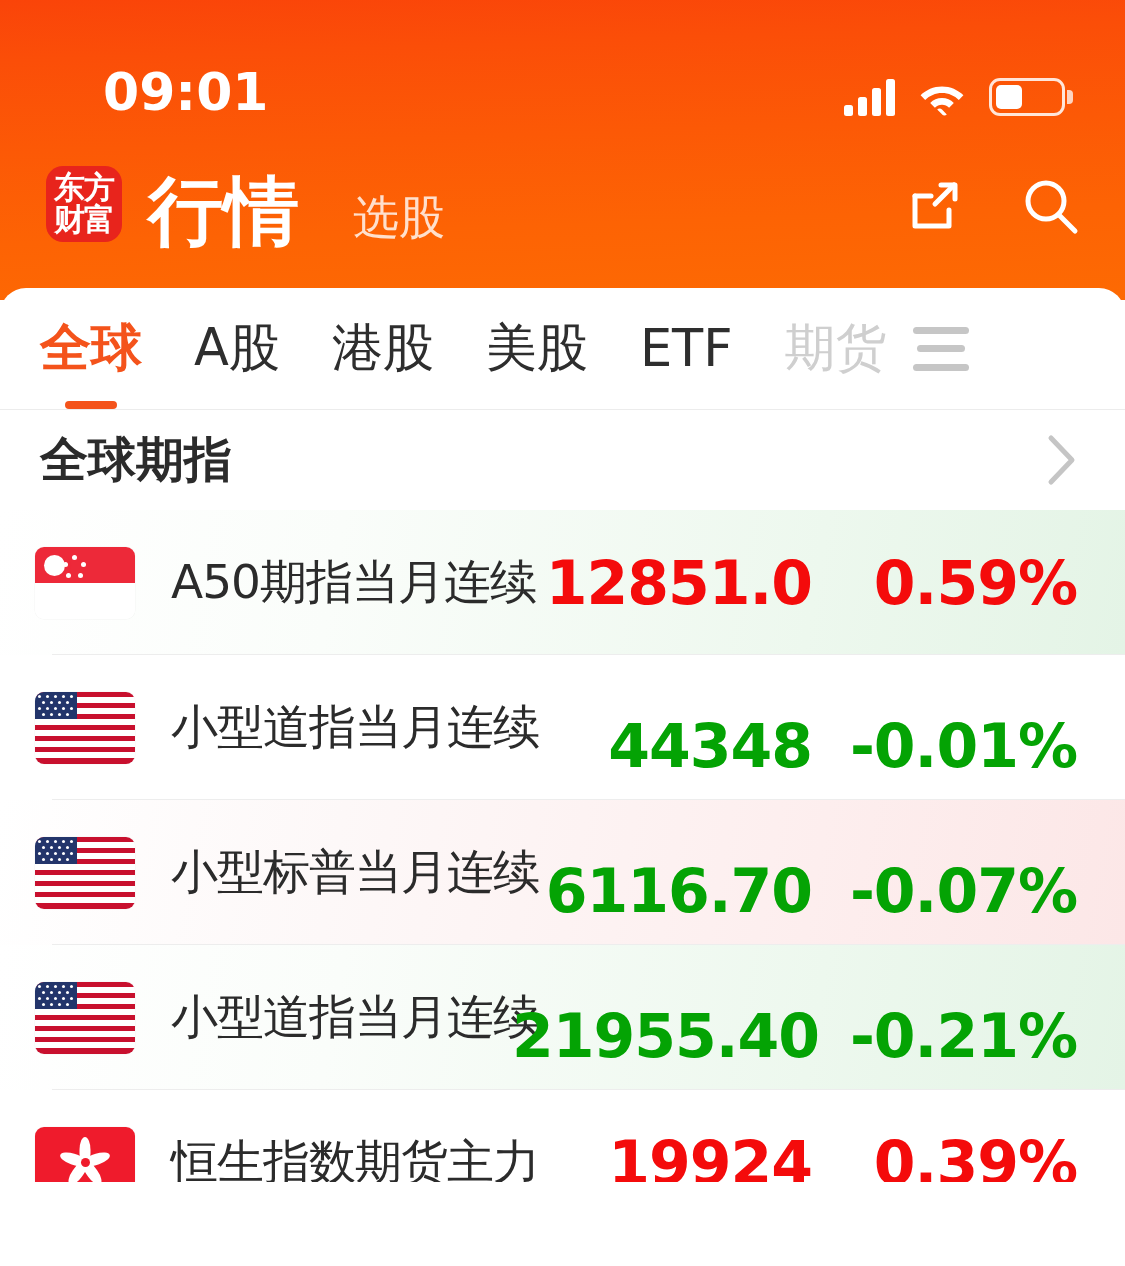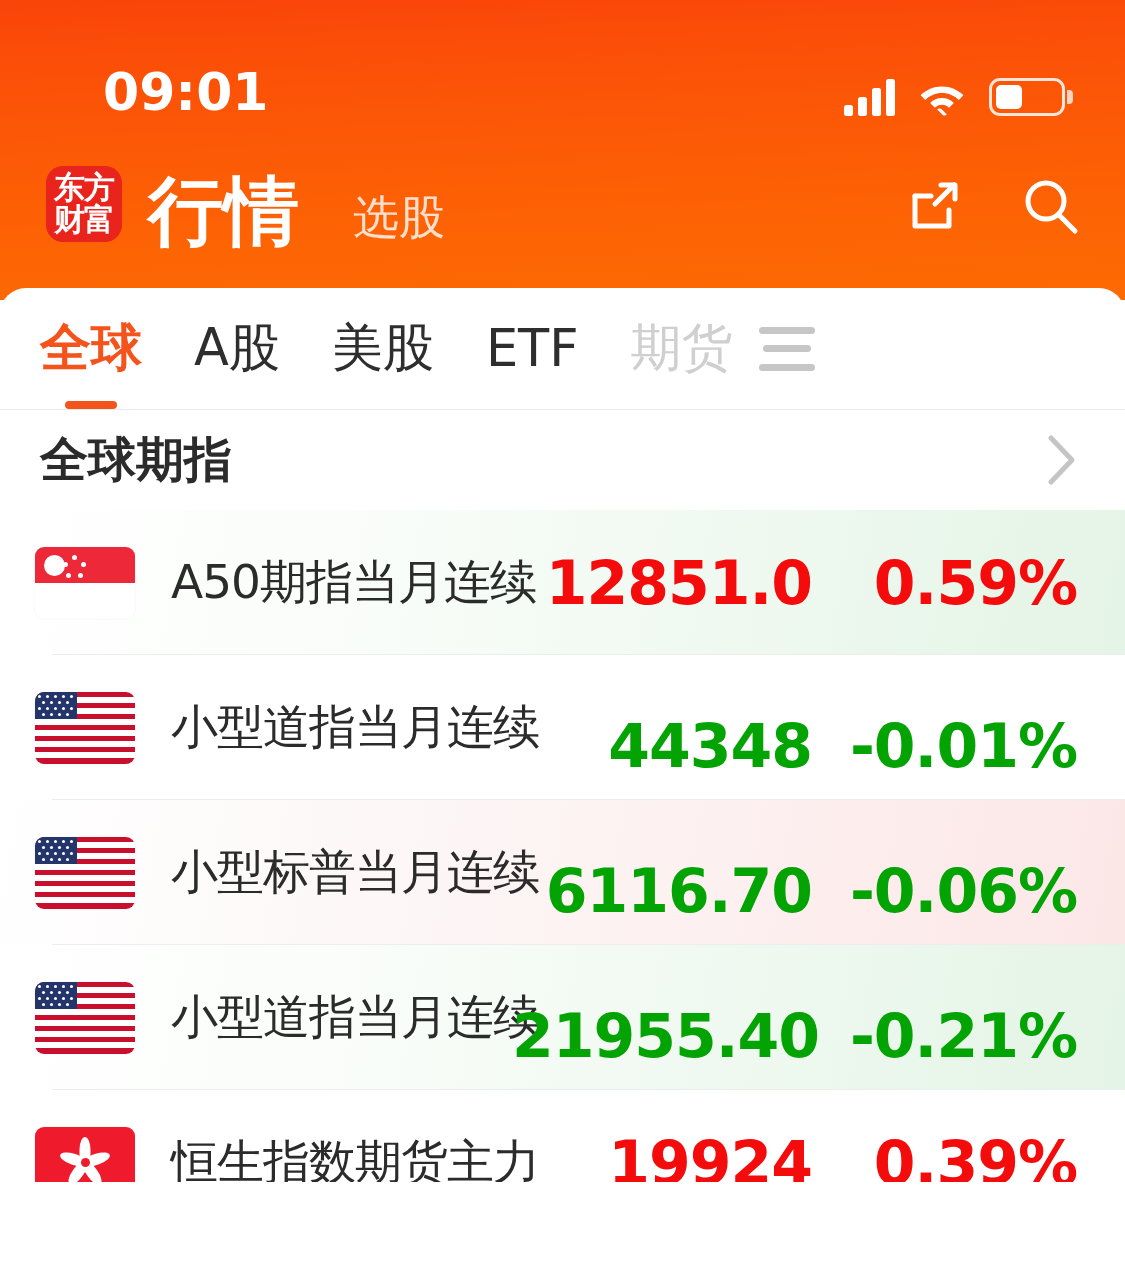--- a/index.html
+++ b/index.html
@@ -246,20 +246,21 @@
         </div>
       </div>
     </div>
   </div>
 
   <div class="sheet">
 
     <div class="tabs">
       <div class="tab active">全球</div>
       <div class="tab">A股</div>
+      <div class="tab">港股</div>
       <div class="tab">美股</div>
       <div class="tab">ETF</div>
       <div class="tab faded">期货</div>
       <div class="menu-icon">
         <i></i>
           <i></i>
           <i></i>
       </div>
     </div>
 
@@ -352,21 +353,21 @@
               <div class="st" style="left:27px;top:15px;"></div>
             <div class="st" style="left:35px;top:15px;"></div>
             <div class="st" style="left:7px;top:21px;"></div>
               <div class="st" style="left:15px;top:21px;"></div>
             <div class="st" style="left:23px;top:21px;"></div>
               <div class="st" style="left:31px;top:21px;"></div>
           </div>
         </div>
         <div class="name">小型标普当月连续</div>
         <div class="price down">6116.70</div>
-        <div class="pct down">-0.06%</div>
+        <div class="pct down">-0.07%</div>
         <div class="divider"></div>
       </div>
 
       <div class="row up-bg">
         <div class="flag flag-us">
           <div class="stripe" style="top:0px;"></div>
           <div class="stripe" style="top:11.08px;"></div>
           <div class="stripe" style="top:22.16px;"></div>
           <div class="stripe" style="top:33.24px;"></div>
           <div class="stripe" style="top:44.32px;"></div>

